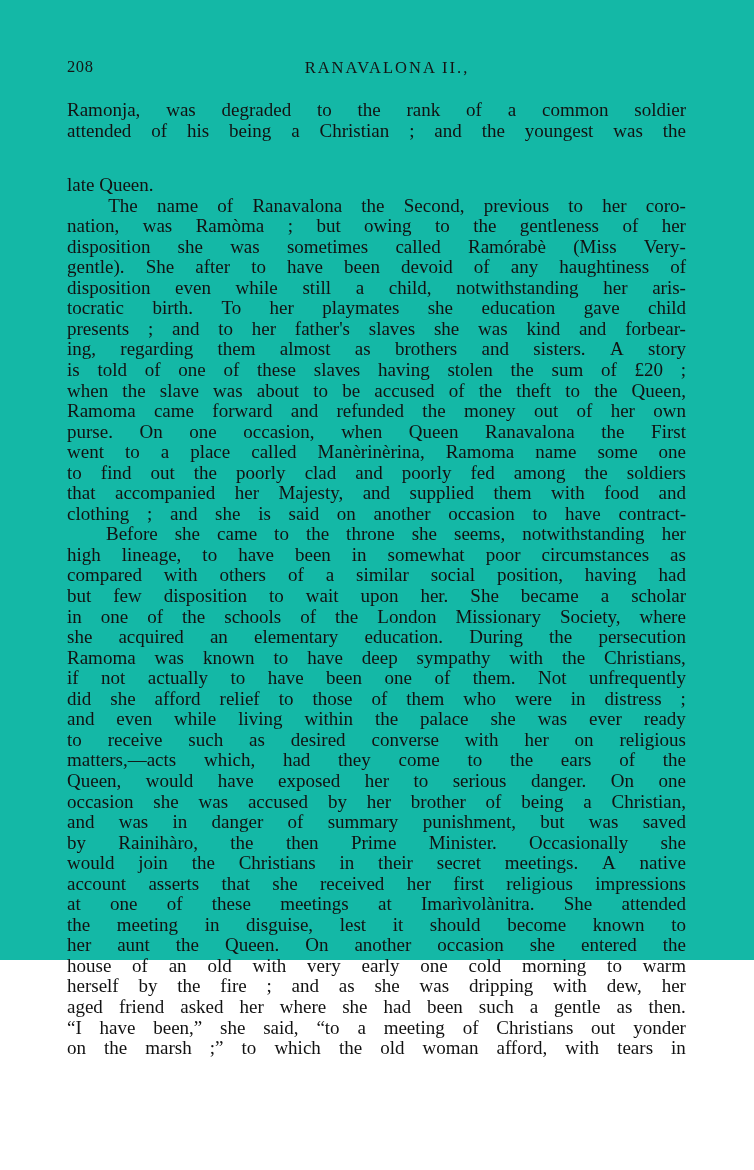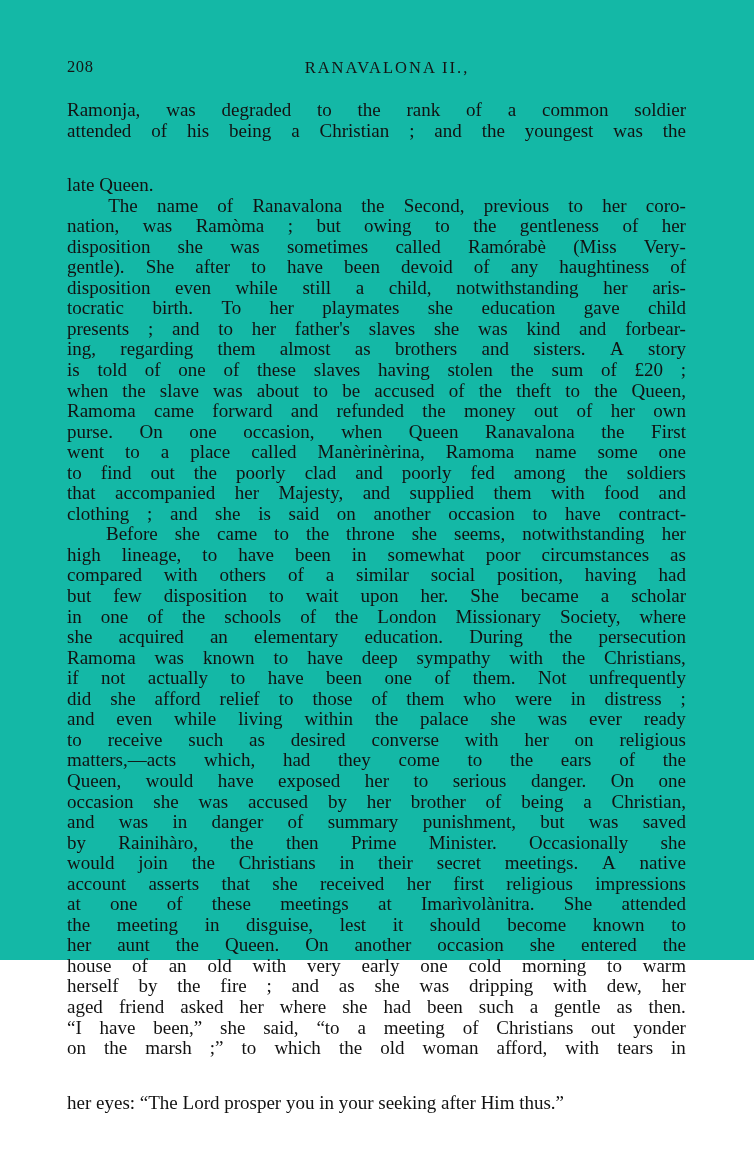--- a/index.html
+++ b/index.html
@@ -652,16 +652,15 @@
         <span class="w">to</span>
         <span class="w">which</span>
         <span class="w">the</span>
         <span class="w">old</span>
         <span class="w">woman</span>
         <span class="w">afford,</span>
         <span class="w">with</span>
         <span class="w">tears</span>
         <span class="w">in</span>
       </div>
-      <div class="line r"><span>her eyes: “The Lord prosper you in your seeking after Him thus.”</span></div>
     </div>
 
 </div>
 
 </body></html>

